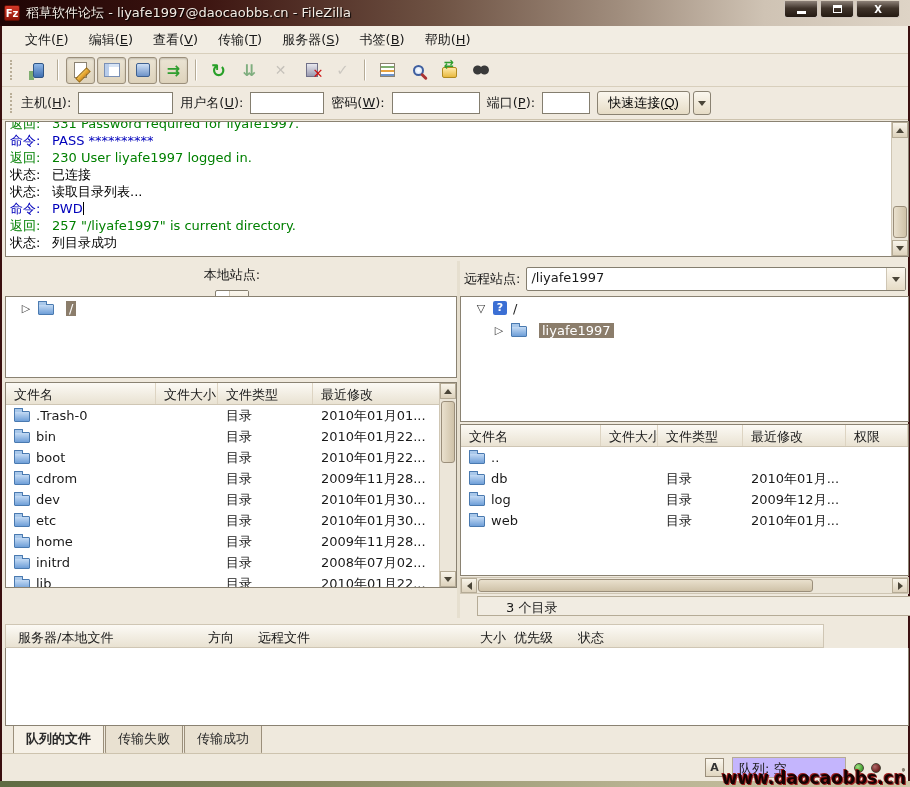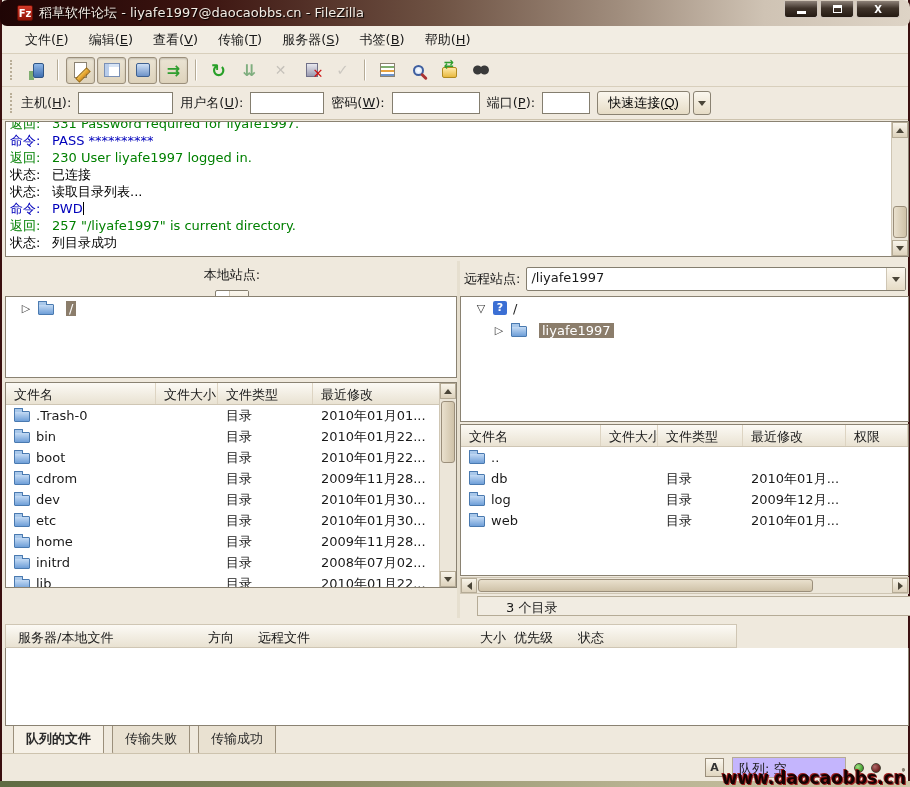--- a/index.html
+++ b/index.html
@@ -4,21 +4,21 @@
 <style>
   * { margin:0; padding:0; box-sizing:border-box; }
   html,body { width:910px; height:787px; overflow:hidden; }
   body { font-family:"DejaVu Sans","Liberation Sans",sans-serif; font-size:13px; color:#1a1a1a; }
   .window { position:relative; width:910px; height:787px; background:#efe9dd;
             border-left:2px solid #3a0f0f; border-right:2px solid #3a0f0f; }
 
   
   .titlebar { position:absolute; left:-2px; top:0; width:910px; height:26px;
     background:linear-gradient(90deg,#1f0505 0%,#3c1410 22%,#6e5243 48%,#a08d7d 68%,#cfc3b4 84%,#ded4c6 100%);
-    display:flex; align-items:center; padding:0 17px;border-radius:7px; }
+    display:flex; align-items:center; padding:0 4px; }
   .app-icon { display:inline-block; width:16px; height:16px; background:linear-gradient(#d23a2a,#8f1408);
     color:#fff; font-weight:bold; font-size:10px; line-height:16px; text-align:center;
     border:1px solid #5f0d04; border-radius:2px; margin-right:6px; }
   .title { color:#f3ece4; text-shadow:1px 1px 1px #000; font-size:13px; white-space:nowrap; }
   .win-controls { position:absolute; right:10px; top:1px; display:flex; gap:2px; }
   .winbtn { width:34px; height:17px; display:flex; align-items:center; justify-content:center;
     background:linear-gradient(#8d8178,#40342b 45%,#241a12); border:1px solid #cfc6bd; border-top:none;
     border-radius:0 0 3px 3px; color:#fff; font-size:10px; font-weight:bold; cursor:default; }
   .winbtn.wide { width:44px; }
   .glyph-min { width:9px; height:3px; background:#fff; margin-top:6px; }
@@ -147,26 +147,26 @@
   .pane-status.local { left:3px; top:590px; width:452px; }
   .pane-status.remote { left:475px; top:596px; width:449px; height:20px;padding-left:28px; }
   .hscroll { position:absolute; left:458px; top:577px; width:449px; height:17px; background:#ece6d9; border:1px solid #cfc6b4; }
   .hs-btn { position:absolute; top:0; width:16px; height:15px; display:flex; align-items:center; justify-content:center;
     background:linear-gradient(#f8f4ea,#ddd2bc); border:1px solid #b5ab96; }
   .hs-btn.left { left:0; } .hs-btn.right { right:0; }
   .hs-thumb { position:absolute; left:17px; top:1px; width:335px; height:13px;
     background:linear-gradient(#e9e0cd,#cfc2a8); border:1px solid #9b8f7b; border-radius:3px; }
 
   
-  .queue-header { position:absolute; left:3px; top:624px; width:732px; height:24px;
+  .queue-header { position:absolute; left:3px; top:624px; width:819px; height:24px;
     background:linear-gradient(#fcfaf5,#e9e2d2); border:1px solid #cfc6b4; padding-left:12px; align-items:center; }
   .q-grid { display:grid; grid-template-columns:190px 50px 222px 34px 64px 1fr; }
   .qcell { padding-top:3px; white-space:nowrap; overflow:hidden; }
   .queue-body { position:absolute; left:3px; top:648px; width:904px; height:78px; background:#fff; border:1px solid #8a8272; border-top:none; }
-  .queue-tabs { position:absolute; left:3px; top:726px; height:27px; display:flex; align-items:flex-start; padding-left:8px; gap:8px; }
+  .queue-tabs { position:absolute; left:3px; top:726px; height:27px; display:flex; align-items:flex-start; padding-left:8px; gap:1px; }
   .qtab { padding:4px 12px 5px; background:#e9e1d1; border:1px solid #9b8f7b; border-top:none;
     border-radius:0 0 2px 2px; color:#2a2a2a; }
   .qtab.active { background:#f6f1e7; font-weight:bold; padding-bottom:7px; }
 
   
   .statusbar { position:absolute; left:0; top:753px; width:906px; height:28px; background:#efe9dd; border-top:1px solid #cdc3ae; }
   .sb-iconbtn { position:absolute; right:184px; top:4px; width:19px; height:19px; border:1px solid #9b8f7b;
     background:linear-gradient(#fbf7ee,#e0d6c0); font-size:11px; font-weight:bold; color:#333;
     display:flex; align-items:center; justify-content:center; }
   .queue-status { position:absolute; right:62px; top:3px; width:114px; height:21px; background:#c4b5fd;

